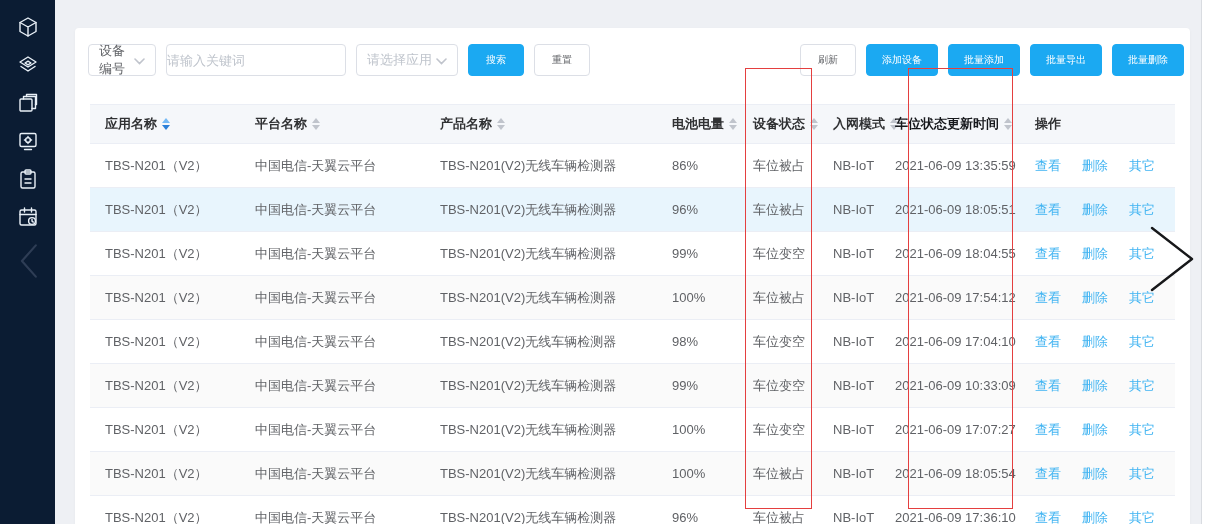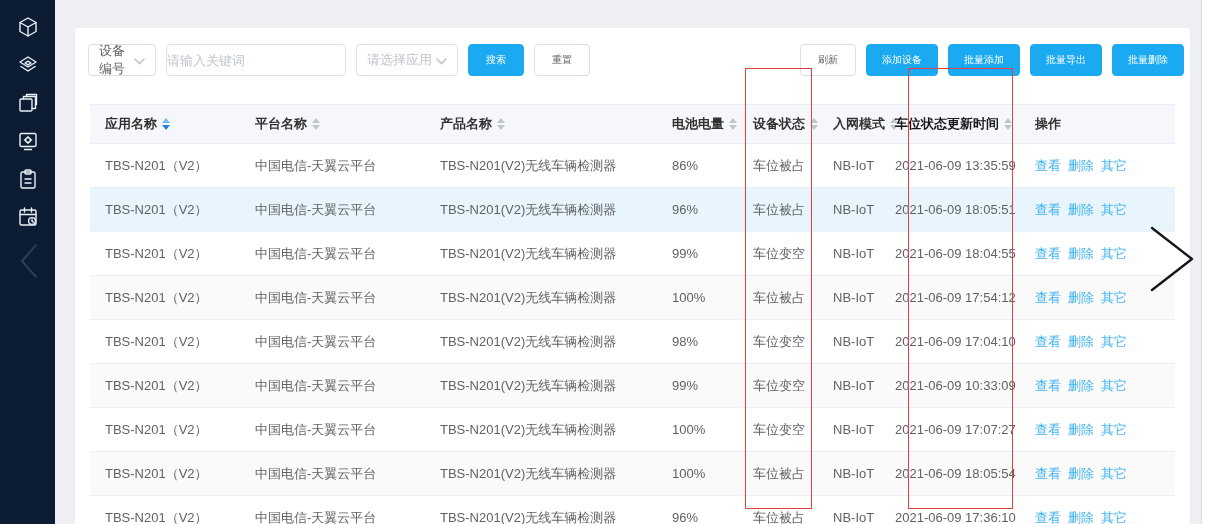--- a/index.html
+++ b/index.html
@@ -73,21 +73,21 @@
   .caret { display:inline-flex; flex-direction:column; gap:2px; }
   .caret i { width:0; height:0; border-left:4px solid transparent; border-right:4px solid transparent; }
   .caret .up   { border-bottom:5px solid #c0c4cc; }
   .caret .down { border-top:5px solid #c0c4cc; }
   .caret.active .up   { border-bottom-color:#74b9f5; }
   .caret.active .down { border-top-color:#2a7fd8; }
   .trow { height:44px; border-bottom:1px solid #ebeef5; background:#fff; }
   .trow.stripe { background:#fafafa; }
   .trow.hover  { background:#e8f5fd; }
   .cell { white-space:nowrap; overflow:hidden; }
-  .cell.ops { display:flex; gap:7px; }
+  .cell.ops { display:flex; gap:21px; }
   .op-link { color:#41b4f2; cursor:pointer; }
   .table-tail { height:14px; border-bottom:1px solid #ebeef5; background:#fff; }
 
   
   .red-box { position:absolute; border:1px solid #e43f3f; pointer-events:none; }
   .red-box.b1 { left:745px; top:68px; width:67px;  height:441px; }
   .red-box.b2 { left:908px; top:68px; width:105px; height:441px; }
 
   
   .right-line  { position:absolute; left:1201px; top:0; width:1px; height:524px; background:#d9dce1; }

